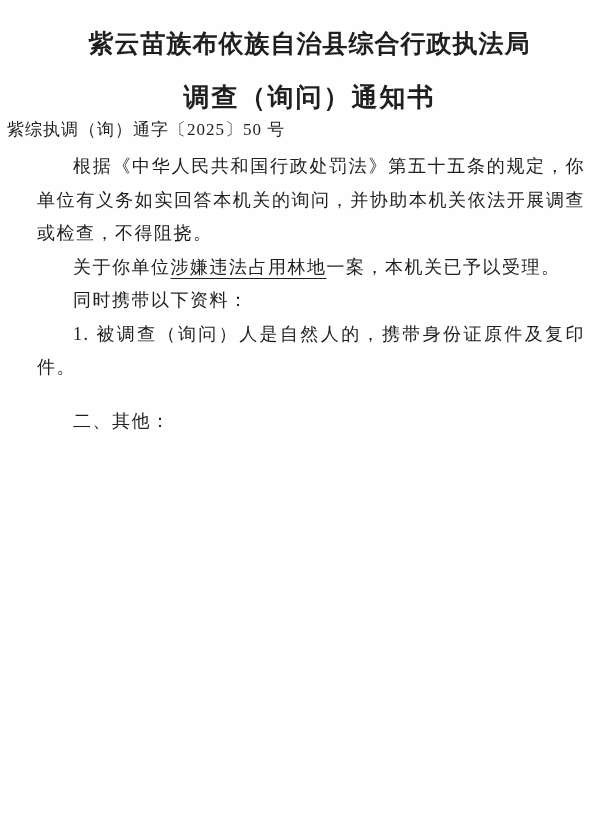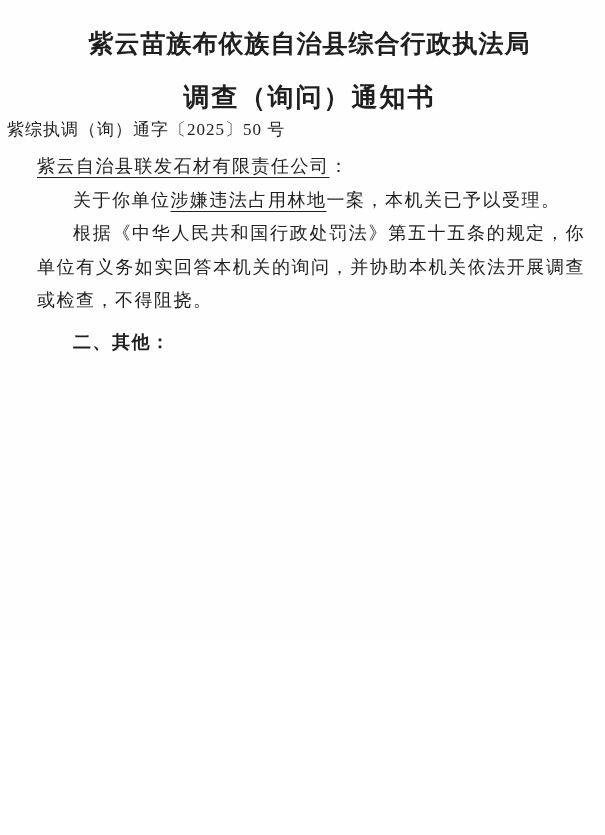--- a/index.html
+++ b/index.html
@@ -50,22 +50,21 @@
     letter-spacing: 1.5px;
   }
   .para {
     margin: 0;
     text-align: justify;
   }
   .para.indent {
     text-indent: 2em;
   }
   .para.gap {
-    margin-top: 8px;
-    font-weight: bold;
+    margin-top: 20px;
   }
   .u {
     text-decoration: underline;
     text-underline-offset: 5px;
     text-decoration-thickness: 1px;
   }
   .page-footer {
     position: absolute;
     left: 0;
     right: 0;
@@ -81,20 +80,21 @@
 
 <div class="page">
   <div class="title-block">
     <div class="title-line1">紫云苗族布依族自治县综合行政执法局</div>
     <div class="title-line2">调查（询问）通知书</div>
   </div>
 
   <div class="doc-number">紫综执调（询）通字〔2025〕50 号</div>
 
   <div class="doc-body">
-      <p class="para"><span class="u">紫云自治县联发石材有限责任公司</span><span class="">：</span></p>
+      <p class="para indent"><span class="">根据《中华人民共和国行政处罚法》第五十五条的规定，你单位有义务如实回答本机关的询问，并协助本机关依法开展调查或检查，不得阻挠。</span></p>
       <p class="para indent"><span class="">关于你单位</span><span class="u">涉嫌违法占用林地</span><span class="">一案，本机关已予以受理。</span></p>
-      <p class="para indent"><span class="">根据《中华人民共和国行政处罚法》第五十五条的规定，你单位有义务如实回答本机关的询问，并协助本机关依法开展调查或检查，不得阻挠。</span></p>
+      <p class="para indent"><span class="">同时携带以下资料：</span></p>
+      <p class="para indent"><span class="">1. 被调查（询问）人是自然人的，携带身份证原件及复印件。</span></p>
       <p class="para indent gap"><span class="">二、其他：</span></p>
     </div>
 
   <div class="page-footer">第 1 页 共 2 页</div>
 </div>
 
 </body></html>

